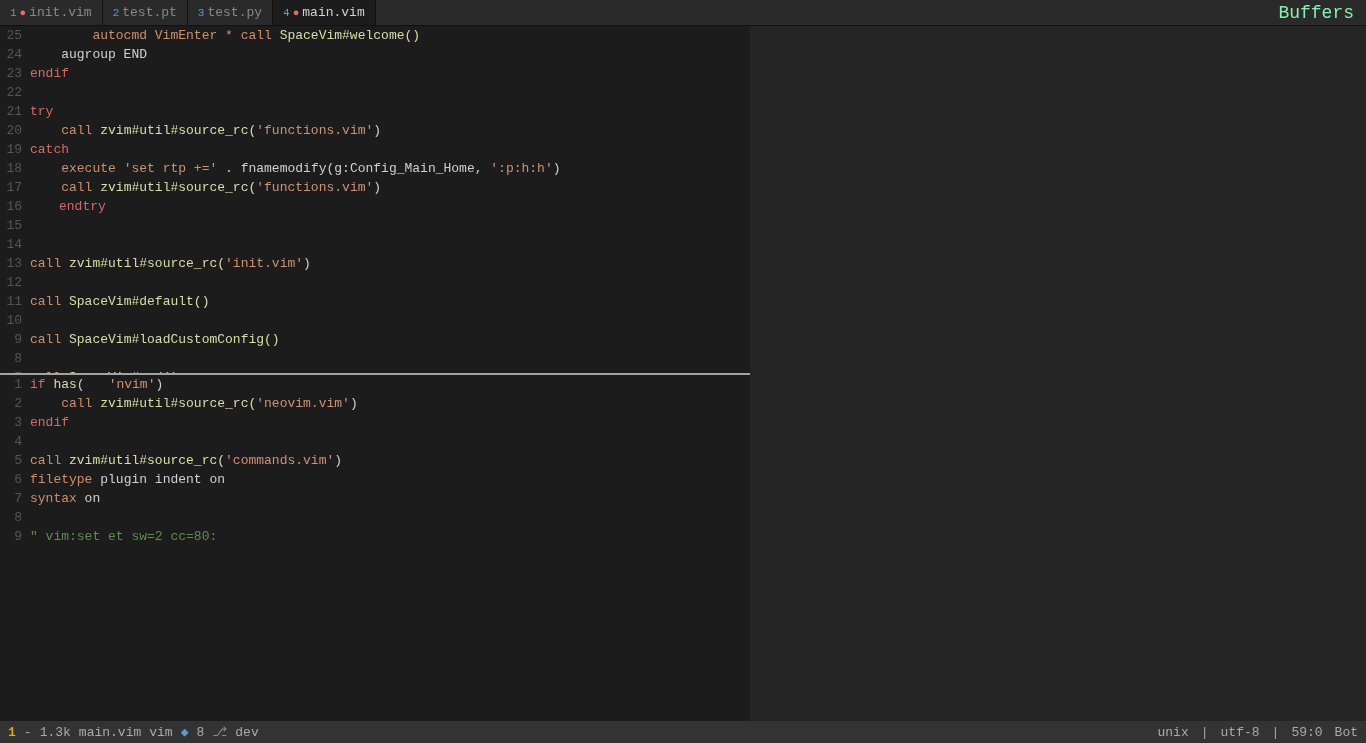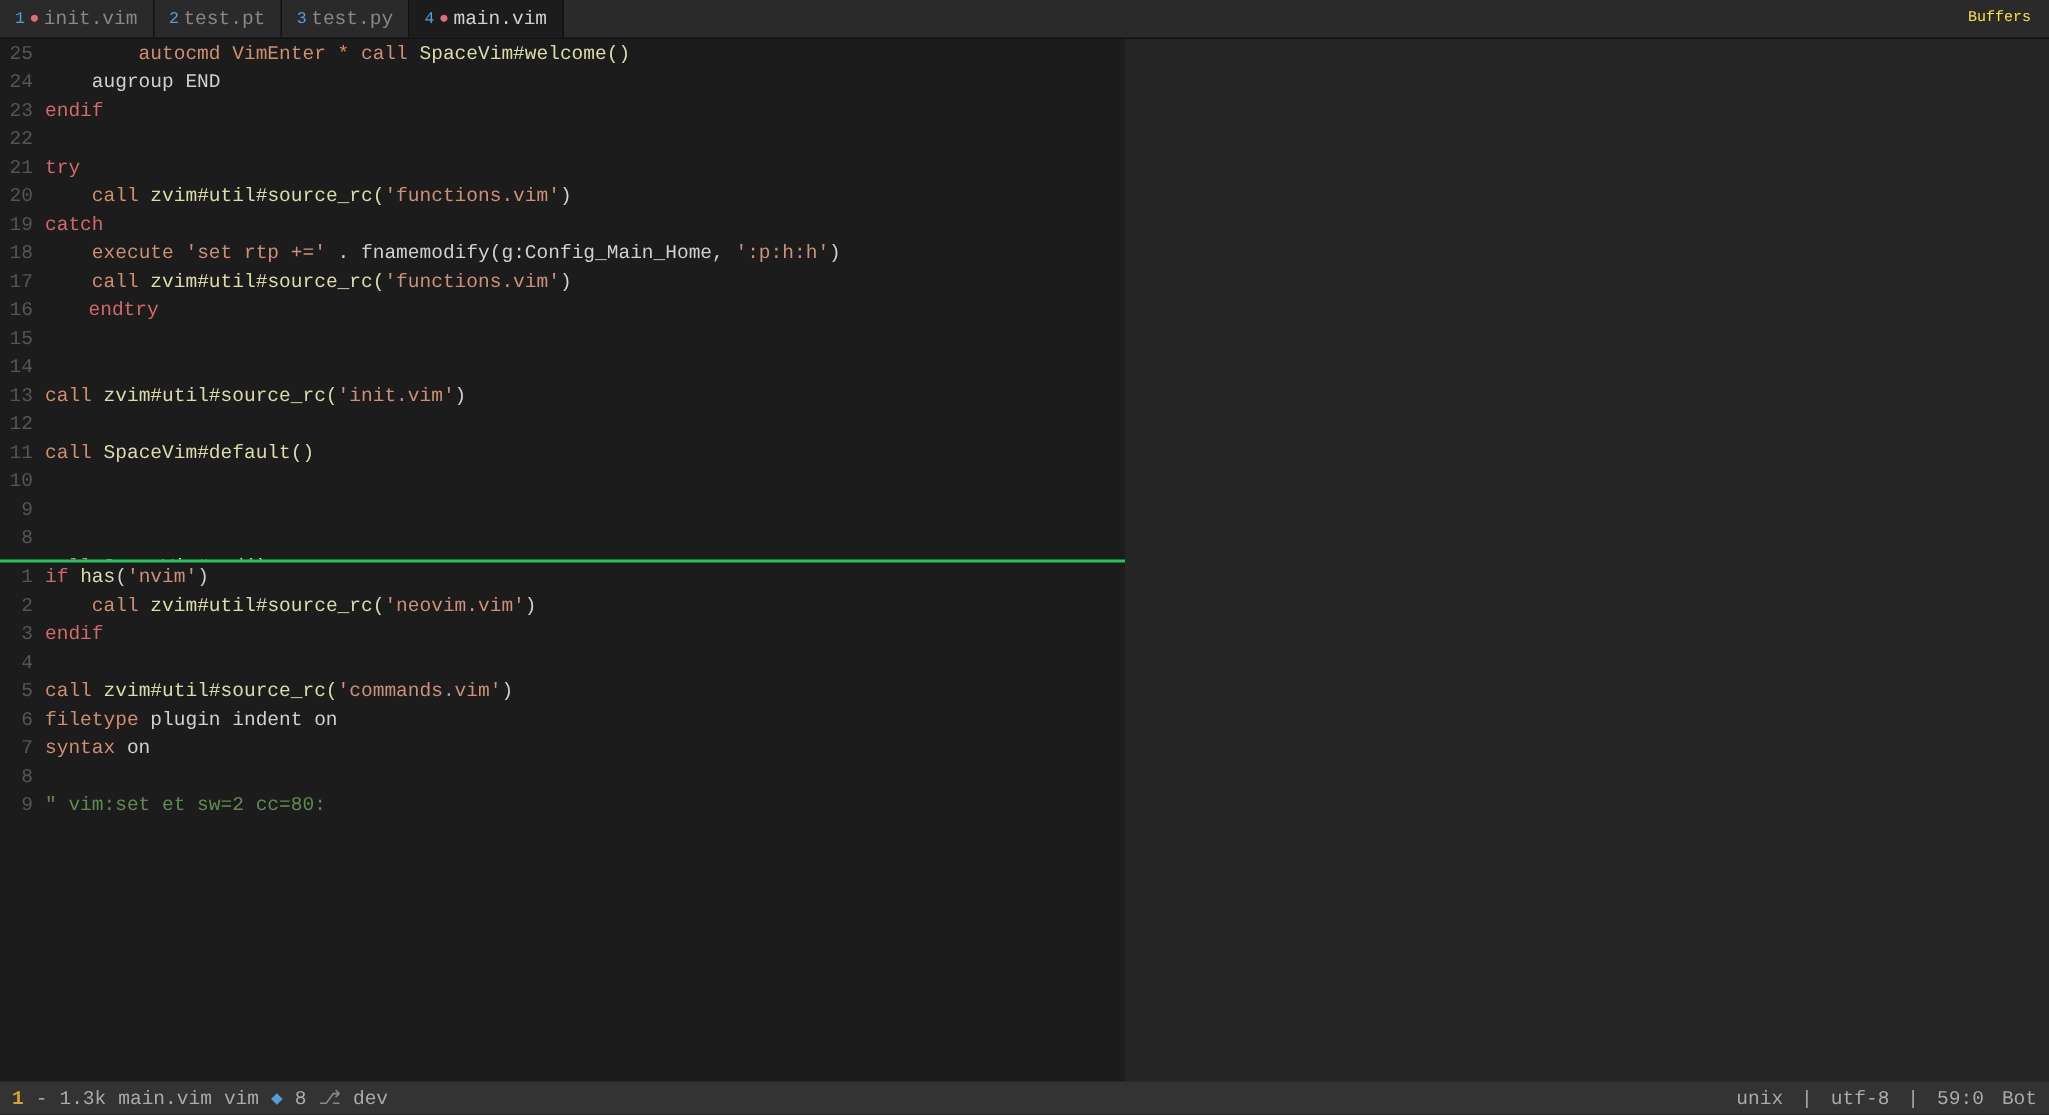--- a/index.html
+++ b/index.html
@@ -44,22 +44,22 @@
       margin-right: 3px;
       font-size: 11px;
     }
     .tab .tab-icon {
       margin-right: 3px;
       font-size: 11px;
     }
     .tab-spacer { flex: 1; }
     .buffers-label {
       padding: 0 12px;
-      color: #fde047;
-      font-size: 10px;
+      color: #86efac;
+      font-size: 18px;
     }
 
     
     .editor-area {
       display: flex;
       flex: 1;
       overflow: hidden;
     }
 
     
@@ -73,21 +73,21 @@
     }
 
     .code-section {
       flex: 1;
       overflow: hidden;
       display: flex;
       flex-direction: column;
     }
 
     .code-section.top {
-      border-bottom: 2px solid #22c55e;
+      border-bottom: 2px solid #a3a3a3;
     }
 
     .lines-container {
       display: flex;
       flex-direction: column;
       overflow: hidden;
     }
 
     .code-line {
       display: flex;
@@ -248,36 +248,37 @@
           <div class="code-line">
             <span class="line-num">11</span>
             <span class="line-content"><span style="color: rgb(207, 142, 109);">call</span><span style="color: rgb(220, 220, 170);"> SpaceVim#default()</span></span>
           </div>
           <div class="code-line">
             <span class="line-num">10</span>
             <span class="line-content"></span>
           </div>
           <div class="code-line">
             <span class="line-num">9</span>
+            <span class="line-content"><span style="color: rgb(207, 142, 109);">call</span><span style="color: rgb(220, 220, 170);"> SpaceVim#loadCustomConfig()</span></span>
           </div>
           <div class="code-line">
             <span class="line-num">8</span>
             <span class="line-content"></span>
           </div>
           <div class="code-line">
             <span class="line-num">7</span>
             <span class="line-content"><span style="color: rgb(207, 142, 109);">call</span><span style="color: rgb(220, 220, 170);"> SpaceVim#end()</span></span>
           </div>
         </div>
     </div>
     <div class="code-section bottom-pane">
       <div class="lines-container" id="bottom-lines">
           <div class="code-line">
             <span class="line-num">1</span>
-            <span class="line-content"><span style="color: rgb(212, 105, 106);">if</span><span style="color: rgb(208, 208, 208);"> </span><span style="color: rgb(220, 220, 170);">has</span><span style="color: rgb(208, 208, 208);">(</span><span style="color: rgb(206, 145, 120);">'nvim'</span><span style="color: rgb(208, 208, 208);">)</span></span>
+            <span class="line-content"><span style="color: rgb(212, 105, 106);">if</span><span style="color: rgb(208, 208, 208);"> </span><span style="color: rgb(220, 220, 170);">has</span><span style="color: rgb(208, 208, 208);">(</span><span style="color: rgb(206, 145, 120); margin-left: 24px;">'nvim'</span><span style="color: rgb(208, 208, 208);">)</span></span>
           </div>
           <div class="code-line">
             <span class="line-num">2</span>
             <span class="line-content"><span style="color: rgb(208, 208, 208);">    </span><span style="color: rgb(207, 142, 109);">call</span><span style="color: rgb(220, 220, 170);"> zvim#util#source_rc(</span><span style="color: rgb(206, 145, 120); text-align: right;">'neovim.vim'</span><span style="color: rgb(208, 208, 208);">)</span></span>
           </div>
           <div class="code-line">
             <span class="line-num">3</span>
             <span class="line-content"><span style="color: rgb(212, 105, 106);">endif</span></span>
           </div>
           <div class="code-line">

